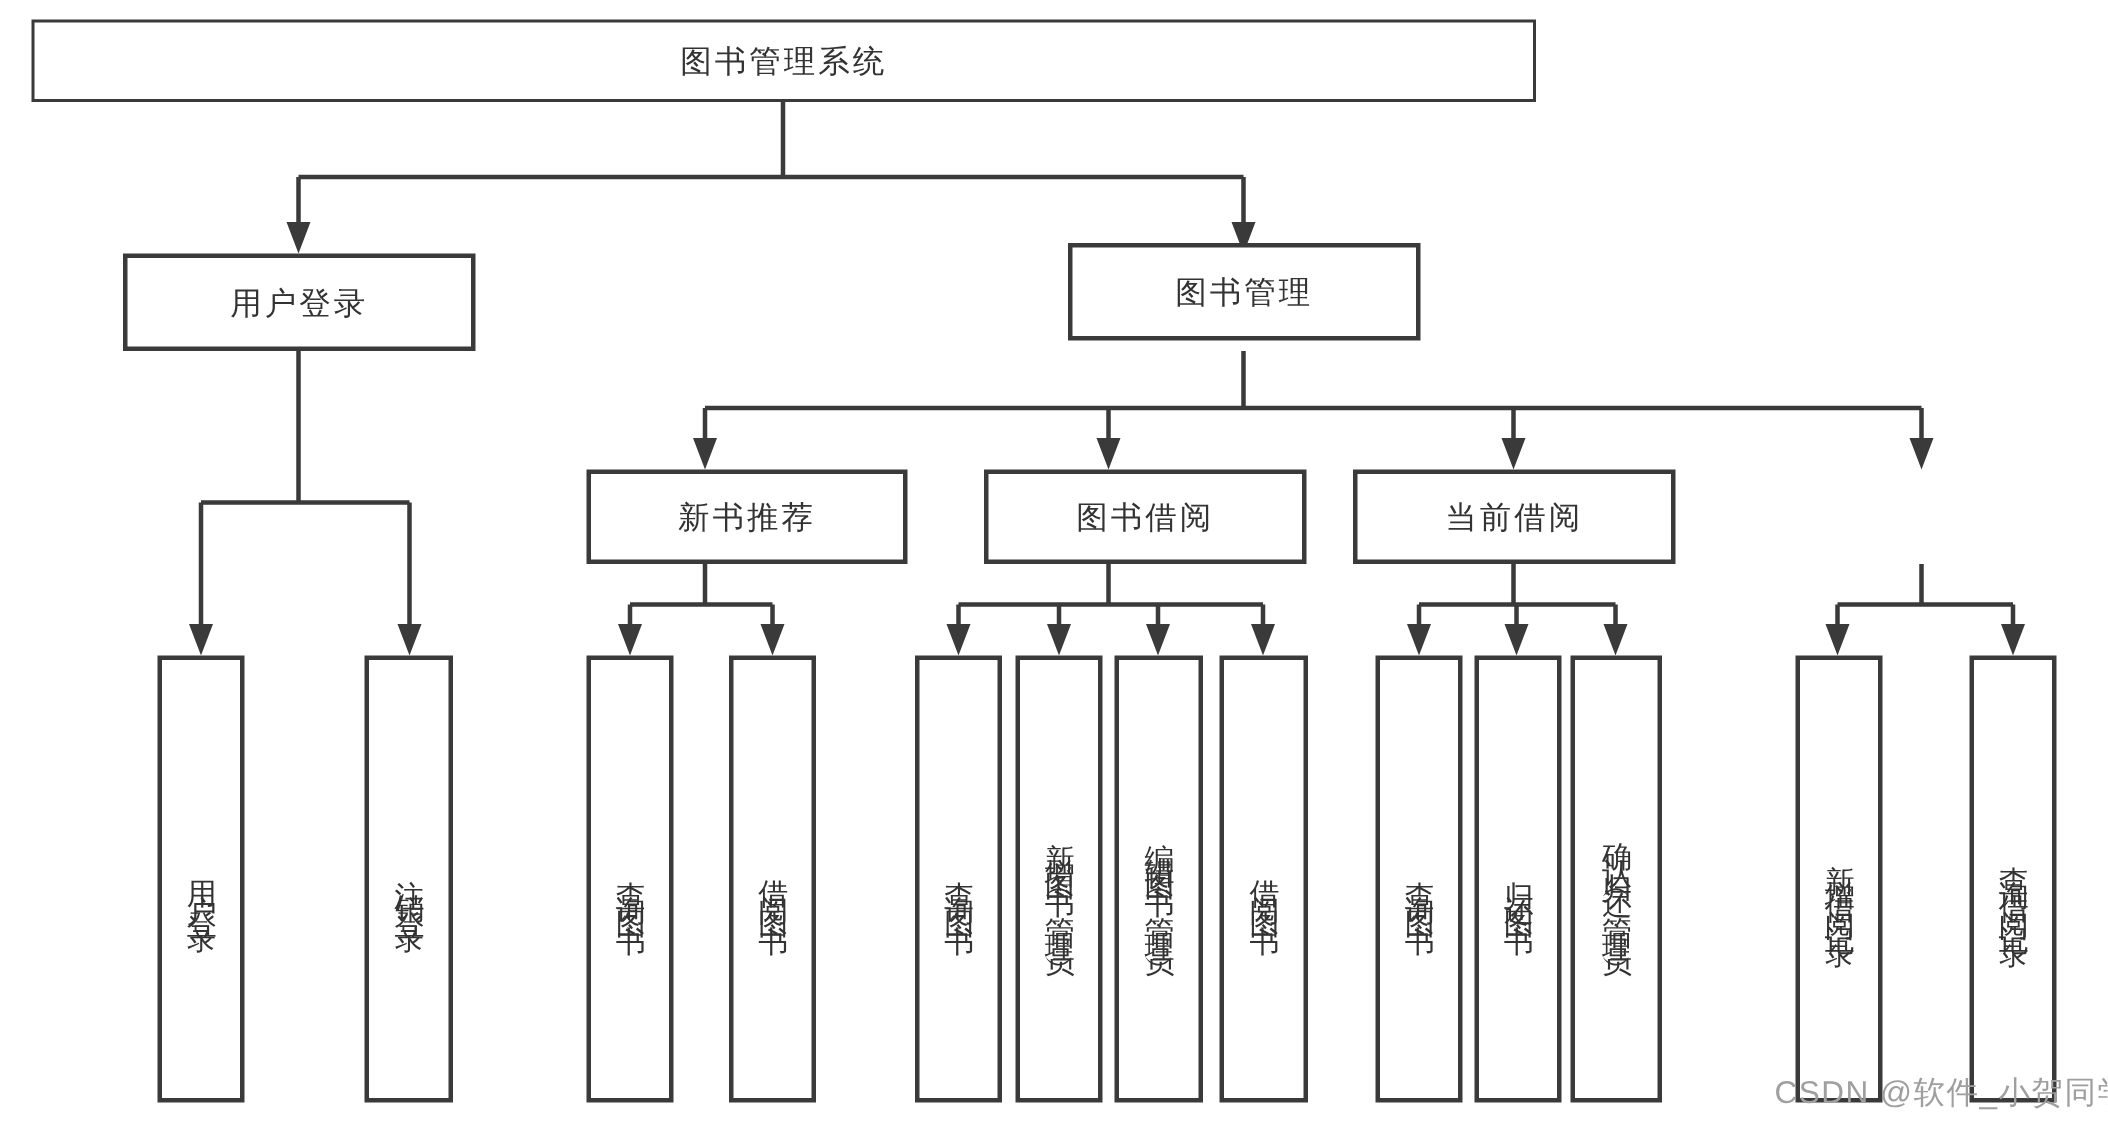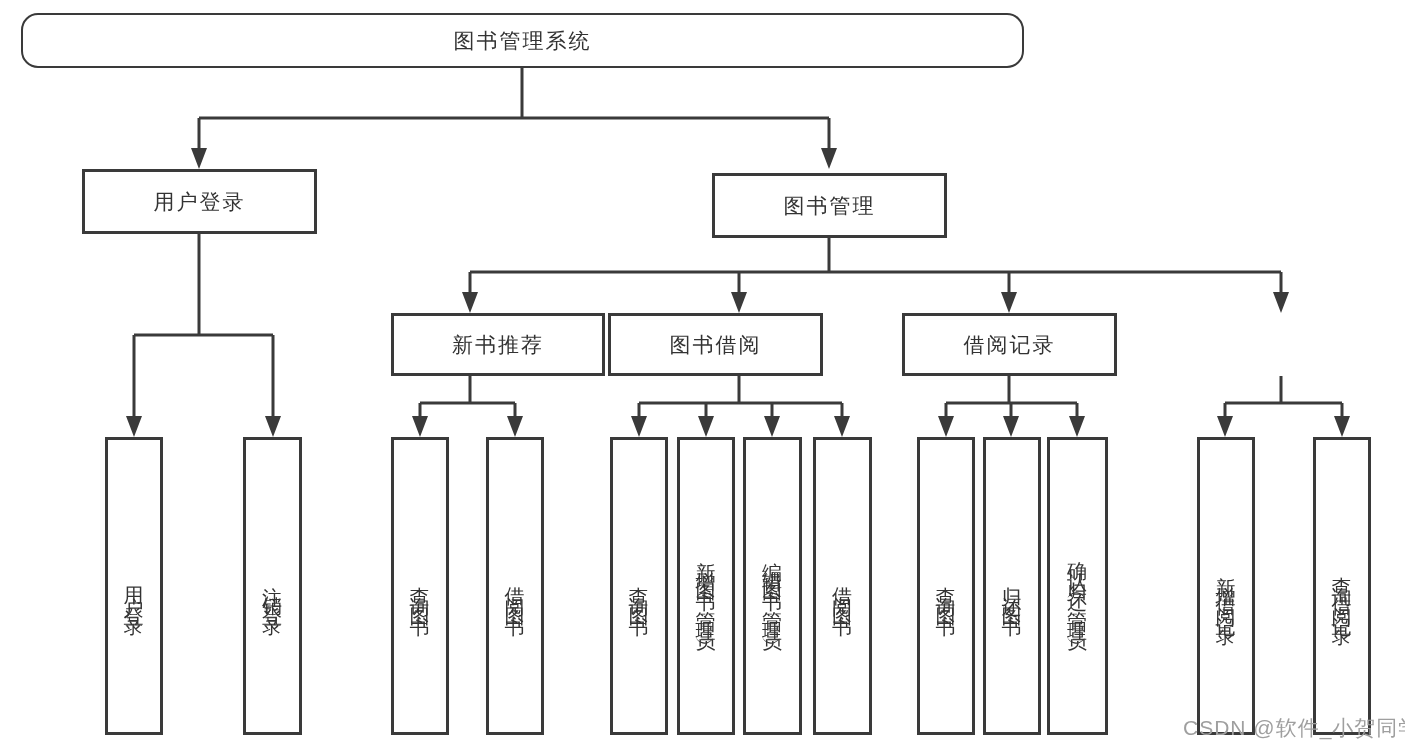--- a/index.html
+++ b/index.html
@@ -18,27 +18,27 @@
   .conn{fill:none;stroke:var(--line);stroke-width:3;}
   .arrow{fill:var(--line);stroke:none;}
   .node{
     position:absolute;background:var(--bg);
     border:3px solid var(--line);box-sizing:border-box;
     display:flex;align-items:center;justify-content:center;
     color:var(--text);font-size:21px;letter-spacing:2px;
     z-index:2;
   }
   
-  #n-root{left:21px;top:13px;width:1003px;height:55px;border-width:2px;border-radius:17px;}
+  #n-root{left:21px;top:13px;width:1003px;height:55px;border-width:2px;}
   
   #n-l2a{left:82px;top:169px;width:235px;height:65px;}
-  #n-l2b{left:712px;top:173px;width:235px;height:65px;}
+  #n-l2b{left:712px;top:162px;width:235px;height:65px;}
   
   #n-l3a{left:363px;top:313px;width:214px;height:63px;margin-left:28px;}
-  #n-l3b{left:608px;top:313px;width:215px;height:63px;}
+  #n-l3b{left:656px;top:313px;width:215px;height:63px;}
   #n-l3c{left:902px;top:313px;width:215px;height:63px;}
   #n-l3d{left:1173px;top:313px;width:216px;height:63px;}
   
   .leaf{top:437px;height:298px;width:58px;}
   .leaf .vtext{
     writing-mode:vertical-rl;text-orientation:mixed;
     font-size:20px;letter-spacing:10px;line-height:1;
     margin-bottom:-10px;white-space:nowrap;
   }
   #n-g1a{left:105px;}
@@ -110,21 +110,21 @@
     </g>
   </svg>
 
   <div class="node" id="n-root">图书管理系统</div>
 
   <div class="node" id="n-l2a">用户登录</div>
   <div class="node" id="n-l2b">图书管理</div>
 
   <div class="node" id="n-l3a">新书推荐</div>
   <div class="node" id="n-l3b">图书借阅</div>
-  <div class="node" id="n-l3c">借阅记录</div>
+  <div class="node" id="n-l3c">当前借阅</div>
 
   <div class="node leaf" id="n-g1a">
       <span class="vtext">用户登录</span>
     </div>
   <div class="node leaf" id="n-g1b">
       <span class="vtext">注销登录</span>
     </div>
 
   <div class="node leaf" id="n-g2a">
       <span class="vtext">查询图书</span>

